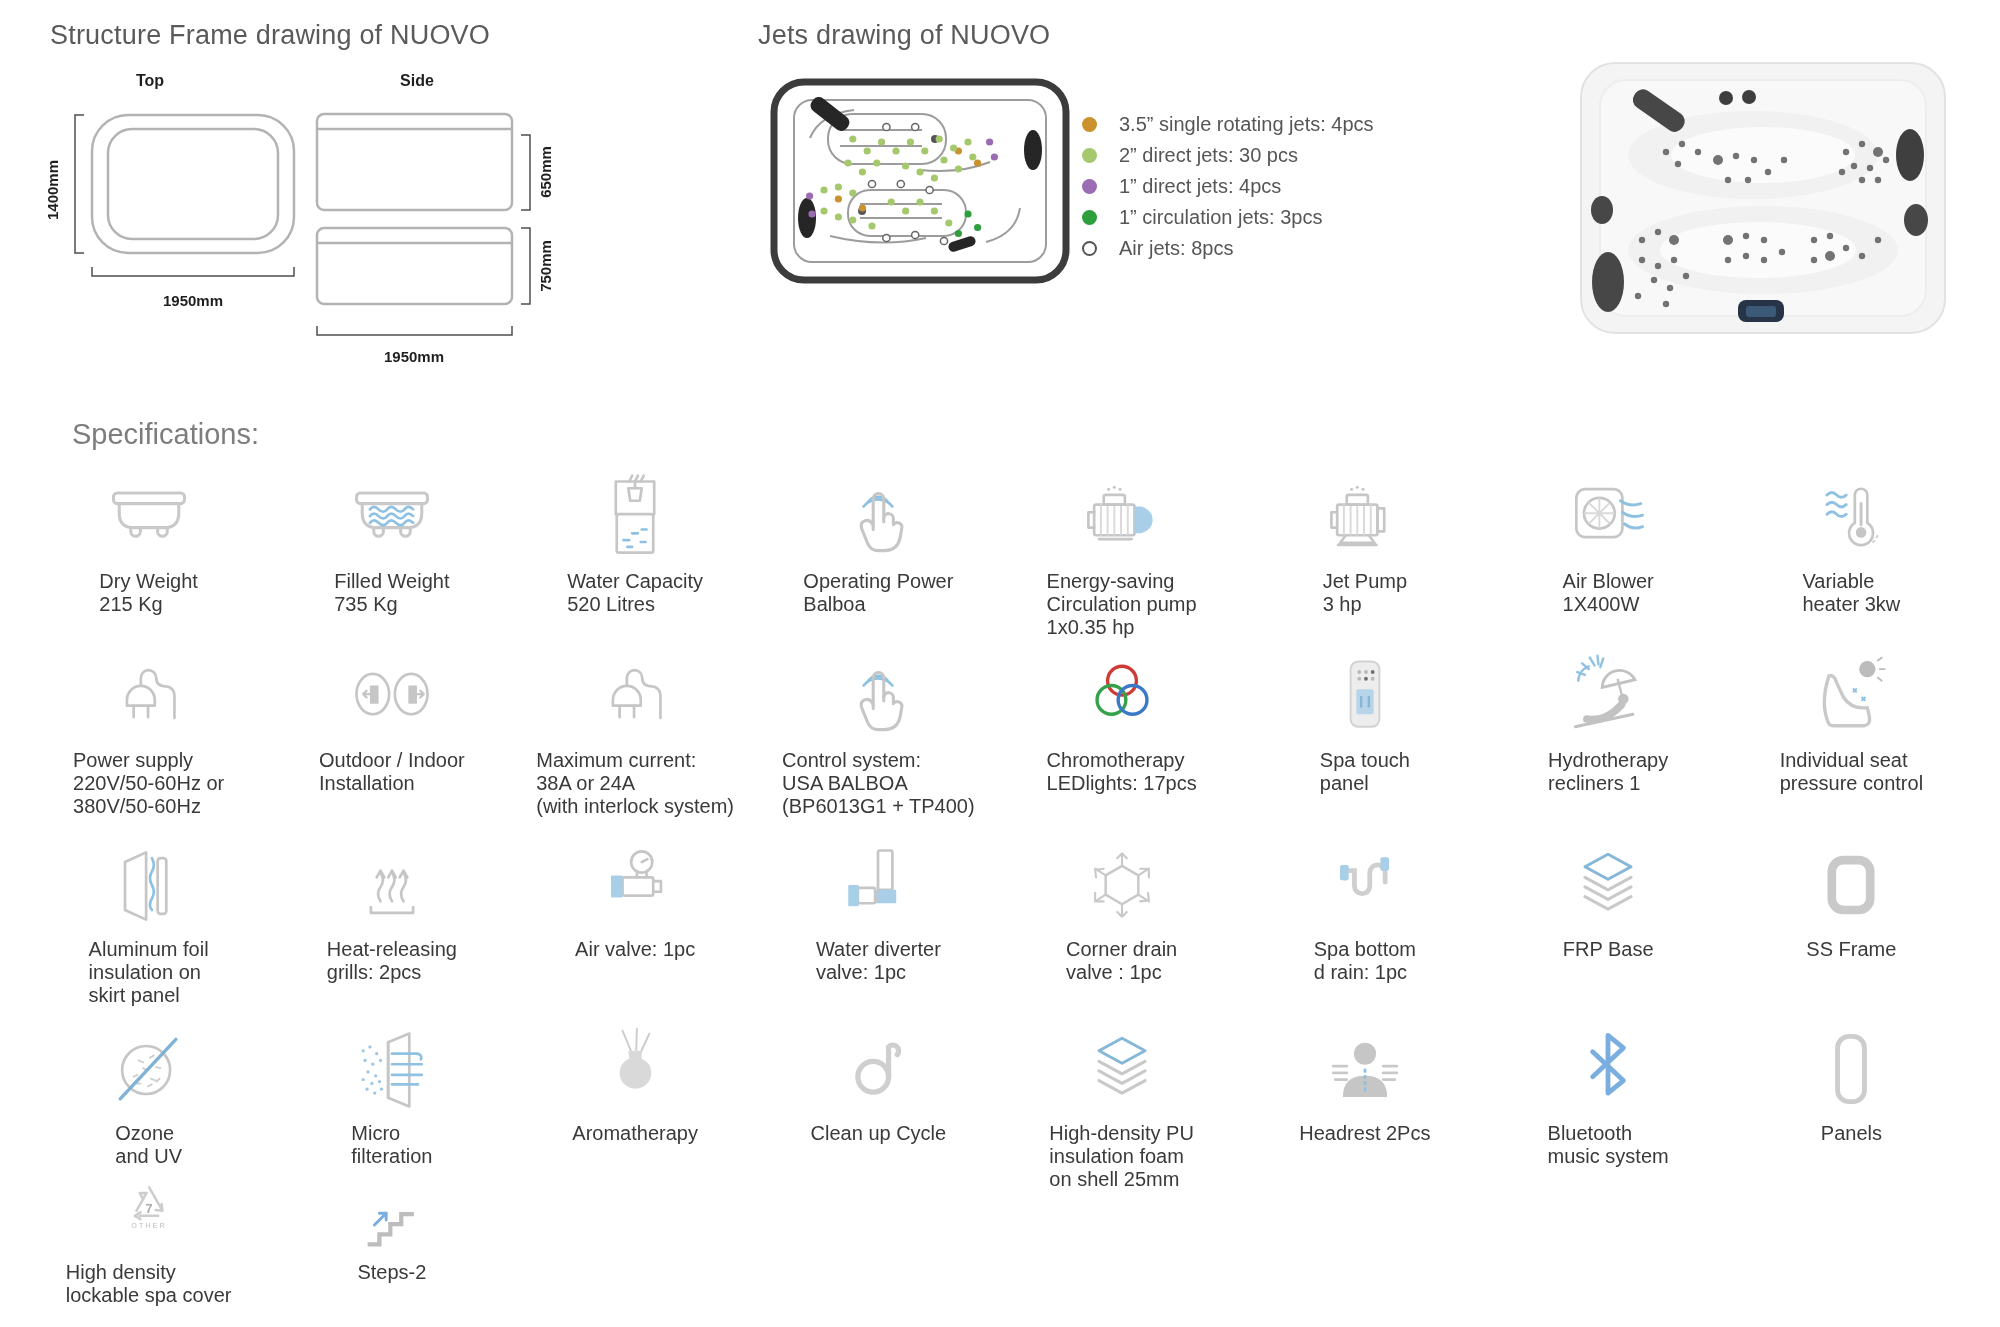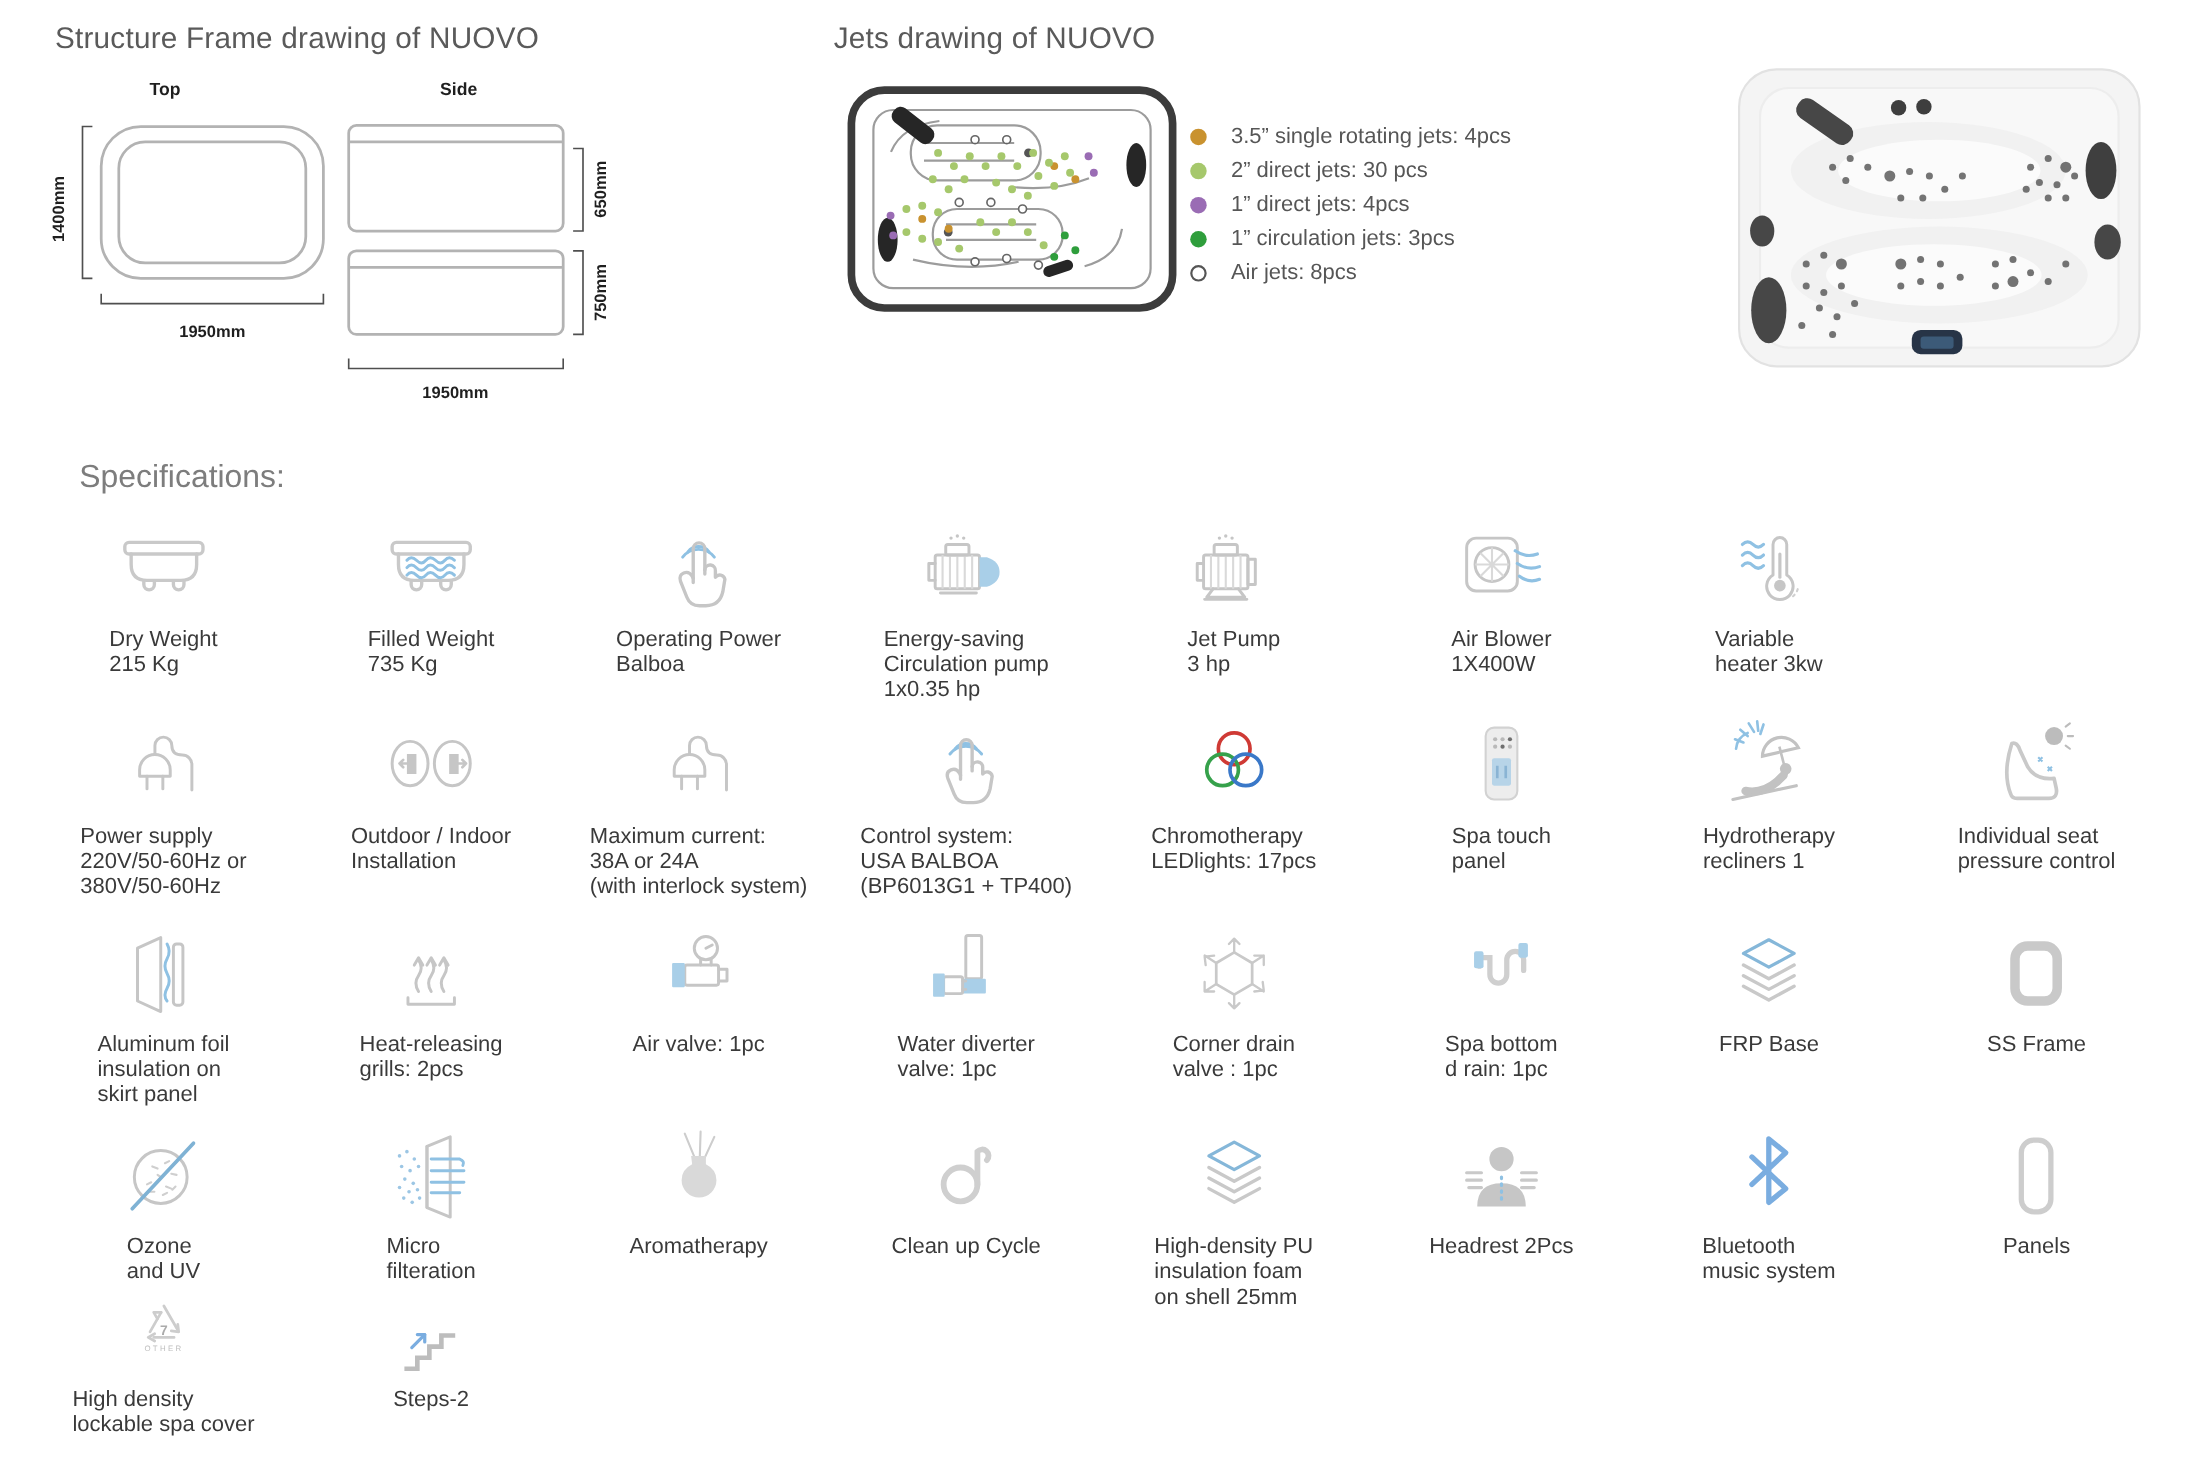--- a/index.html
+++ b/index.html
@@ -248,20 +248,34 @@
     <path d="M27 48 q4 -5 9 0 t9 0 t9 0 t9 0 t9 0" fill="none" stroke="#8fc1e3" stroke-width="2.8" stroke-linecap="round"></path>
     <path d="M27 55 q4 -5 9 0 t9 0 t9 0 t9 0 t9 0" fill="none" stroke="#8fc1e3" stroke-width="2.8" stroke-linecap="round"></path>
           </svg>
         </div>
         <div class="spec-label">Filled Weight
 735 Kg</div>
       </div>
       <div class="spec-item">
         <div class="spec-icon">
           <svg viewBox="0 0 100 100">
+            <path d="M30 46 V12 h40 v34" fill="none" stroke="#c6c6c6" stroke-width="2.8" stroke-linecap="round" stroke-linejoin="round"></path>
+    <path d="M44 12 l3 -6 M50 12 l3 -6 M56 12 l3 -6" fill="none" stroke="#c6c6c6" stroke-width="2.8" stroke-linecap="round" stroke-linejoin="round"></path>
+    <path d="M50 12 v7" fill="none" stroke="#c6c6c6" stroke-width="2.8" stroke-linecap="round" stroke-linejoin="round"></path>
+    <path d="M43 19 h14 l-2 13 h-10 z" fill="none" stroke="#c6c6c6" stroke-width="2.8" stroke-linecap="round" stroke-linejoin="round"></path>
+    <rect x="31" y="46" width="38" height="40" rx="2" fill="none" stroke="#c6c6c6" stroke-width="2.8" stroke-linecap="round" stroke-linejoin="round"></rect>
+    <path d="M38 73 h6 M47 66 h6 M56 75 h5 M42 80 h5 M57 62 h5" fill="none" stroke="#8fc1e3" stroke-width="2.8" stroke-linecap="round"></path>
+          </svg>
+        </div>
+        <div class="spec-label">Water Capacity
+520 Litres</div>
+      </div>
+      <div class="spec-item">
+        <div class="spec-icon">
+          <svg viewBox="0 0 100 100">
             <path d="M40 33 a12.5 12.5 0 0 1 20 0" fill="none" stroke="#8fc1e3" stroke-width="2.8" stroke-linecap="round"></path>
     <path d="M35 38 a19 19 0 0 1 30 0" fill="none" stroke="#8fc1e3" stroke-width="2.8" stroke-linecap="round"></path>
     <path d="M45 62 V30 a5.5 5.5 0 0 1 11 0 v24" fill="none" stroke="#c6c6c6" stroke-width="3.2" stroke-linecap="round"></path>
     <path d="M56 50 a5 5 0 0 1 10 1 v6 a5 5 0 0 1 9 2 l-2 12 q-3 13 -16 13 h-6 q-9 0 -12 -8 l-6 -15 q-2 -6 3 -8 q5 -2 8 3 l1 2" fill="none" stroke="#c6c6c6" stroke-width="3.2" stroke-linecap="round" stroke-linejoin="round"></path>
           </svg>
         </div>
         <div class="spec-label">Operating Power
 Balboa</div>
       </div>
       <div class="spec-item">

